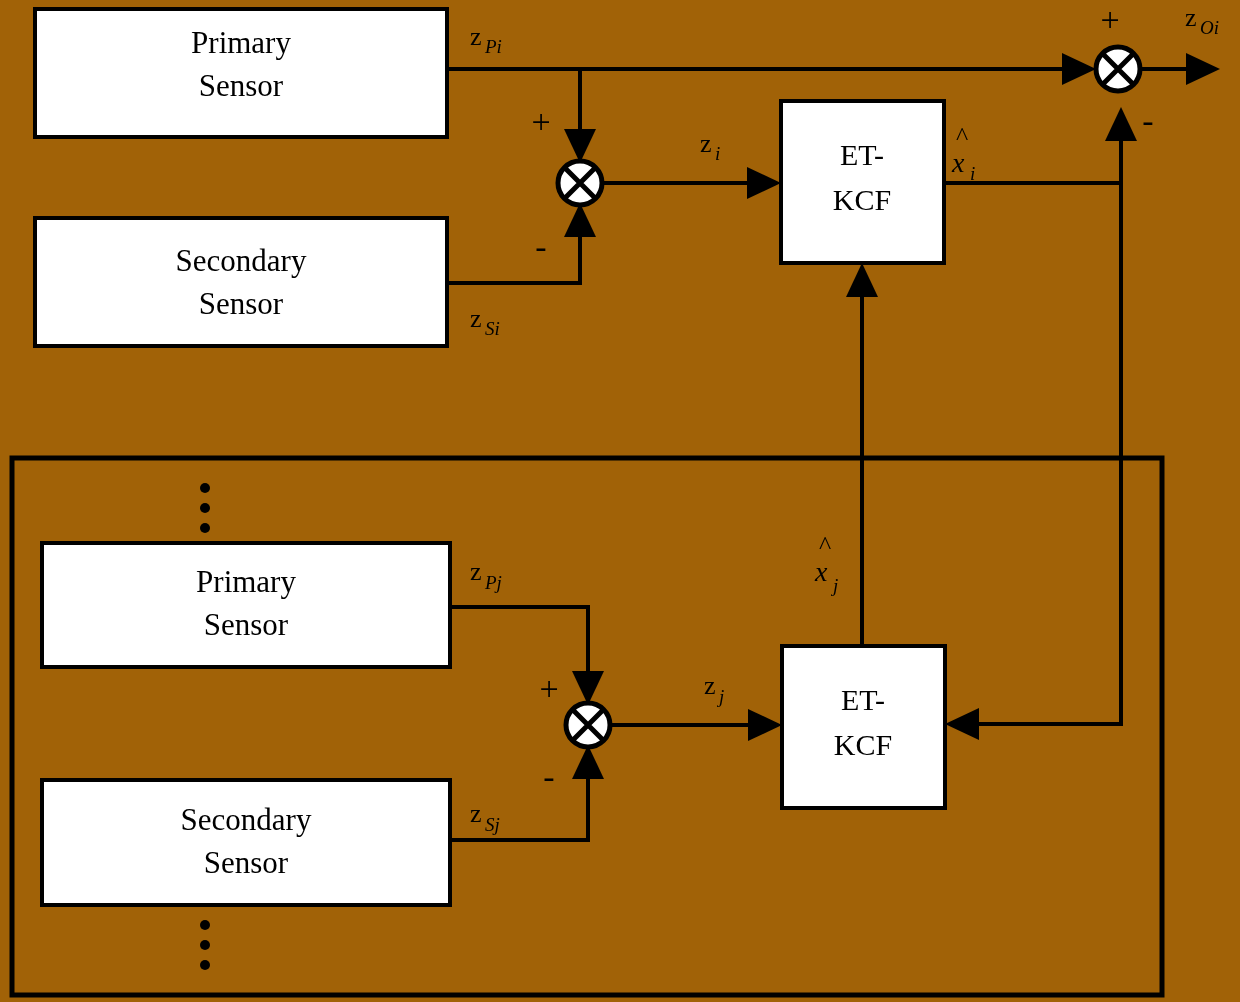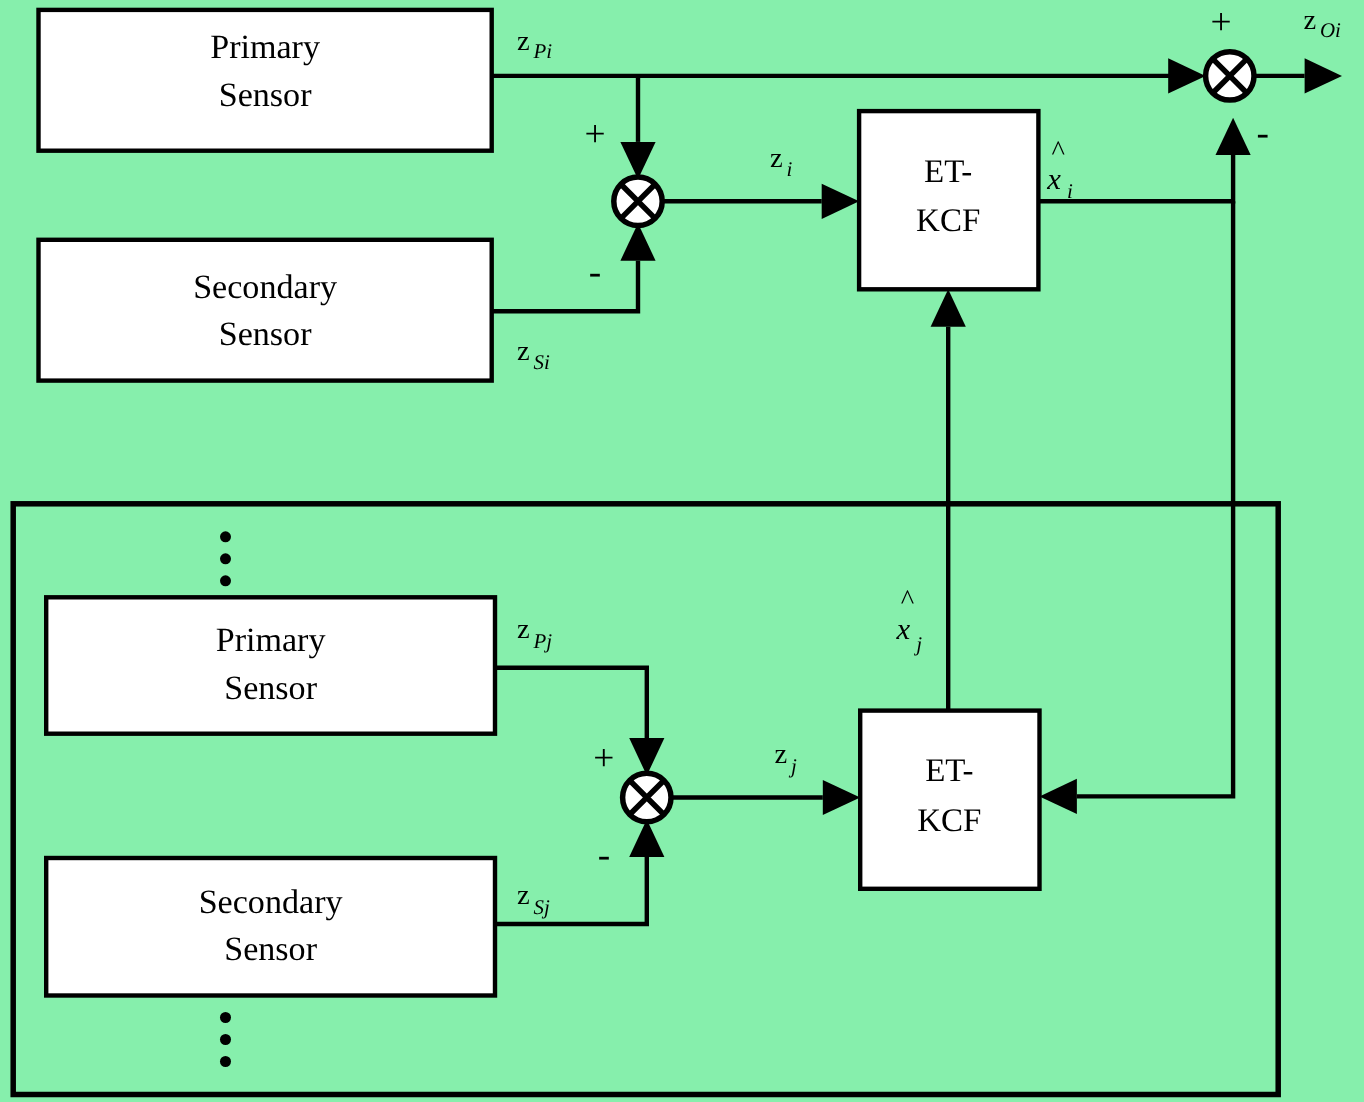--- a/index.html
+++ b/index.html
@@ -11,21 +11,21 @@
   body {
     width: 1240px;
     height: 1002px;
     font-family: "Liberation Serif", "DejaVu Serif", serif;
     overflow: hidden;
   }
   #diagram-root {
     position: relative;
     width: 1240px;
     height: 1002px;
-    background: #86efac;
+    background: #a16207;
   }
   svg.diagram-canvas {
     position: absolute;
     left: 0;
     top: 0;
     width: 1240px;
     height: 1002px;
     display: block;
   }
   .blk-rect {

